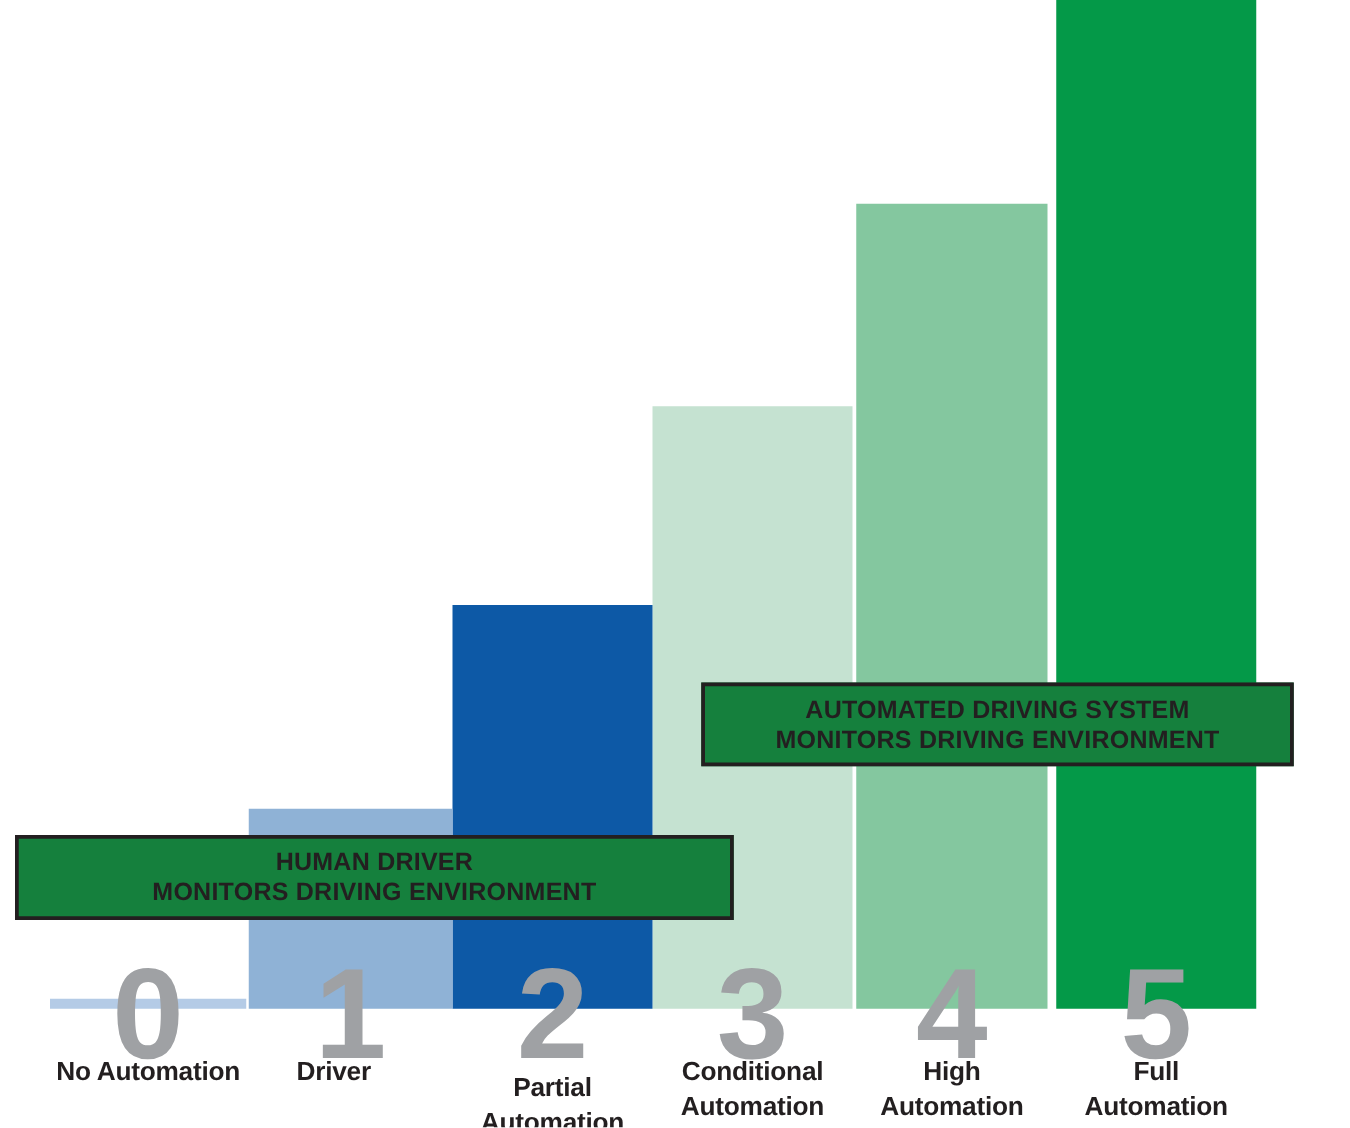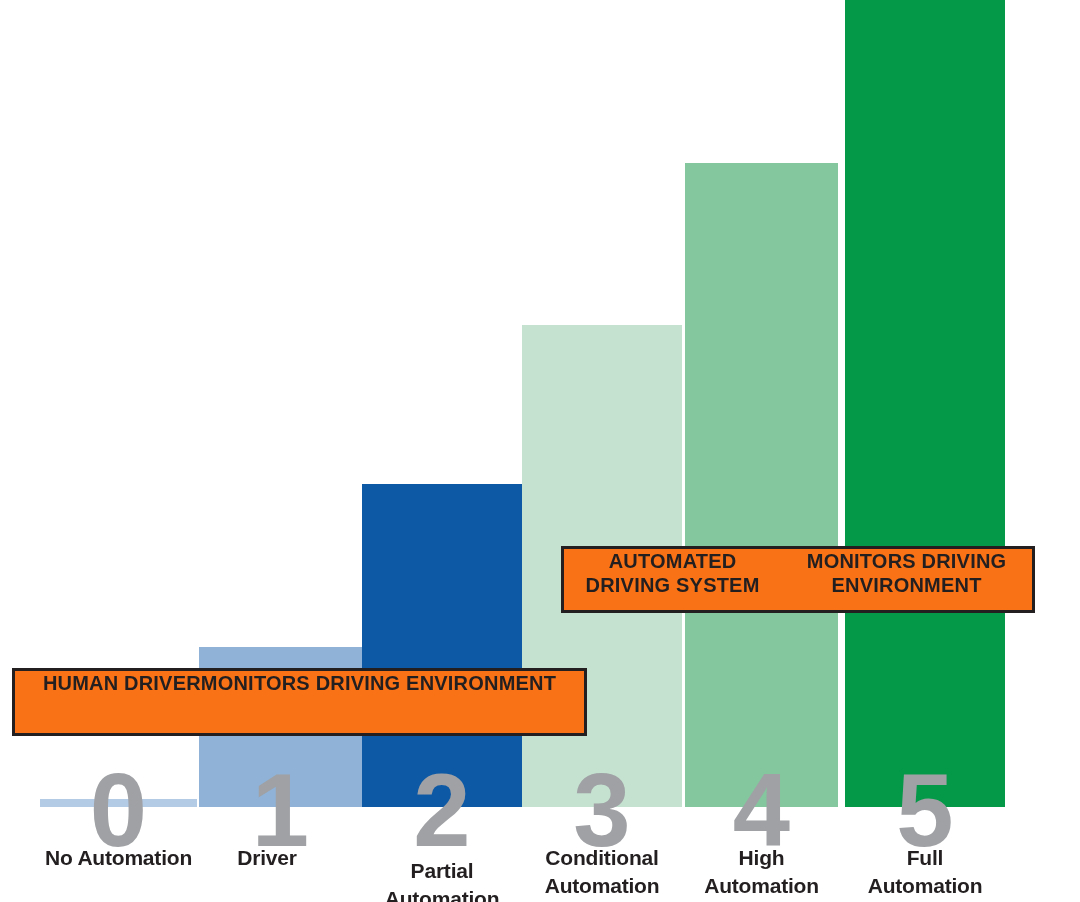--- a/index.html
+++ b/index.html
@@ -38,24 +38,24 @@
     font-size: 21px;
     line-height: 28px;
     font-weight: bold;
     letter-spacing: -0.2px;
     color: var(--text-color, #231f20);
   }
   .callout {
     position: absolute;
     z-index: 3;
     box-sizing: border-box;
-    background: #f97316;
+    background: #15803d;
     border: 3px solid var(--border-color, #231f20);
     display: flex;
-    flex-direction: row;
+    flex-direction: column;
     justify-content: center;
     text-align: center;
     font-size: 20px;
     line-height: 24px;
     font-weight: bold;
     letter-spacing: 0.2px;
     color: var(--text-color, #231f20);
   }
 </style>
 </head>

